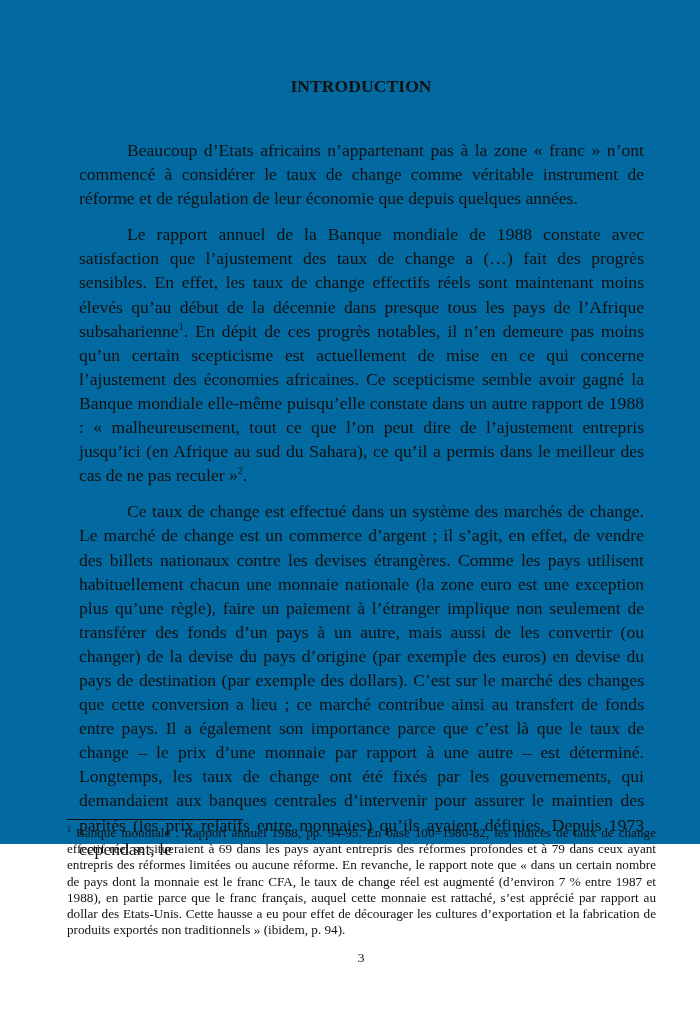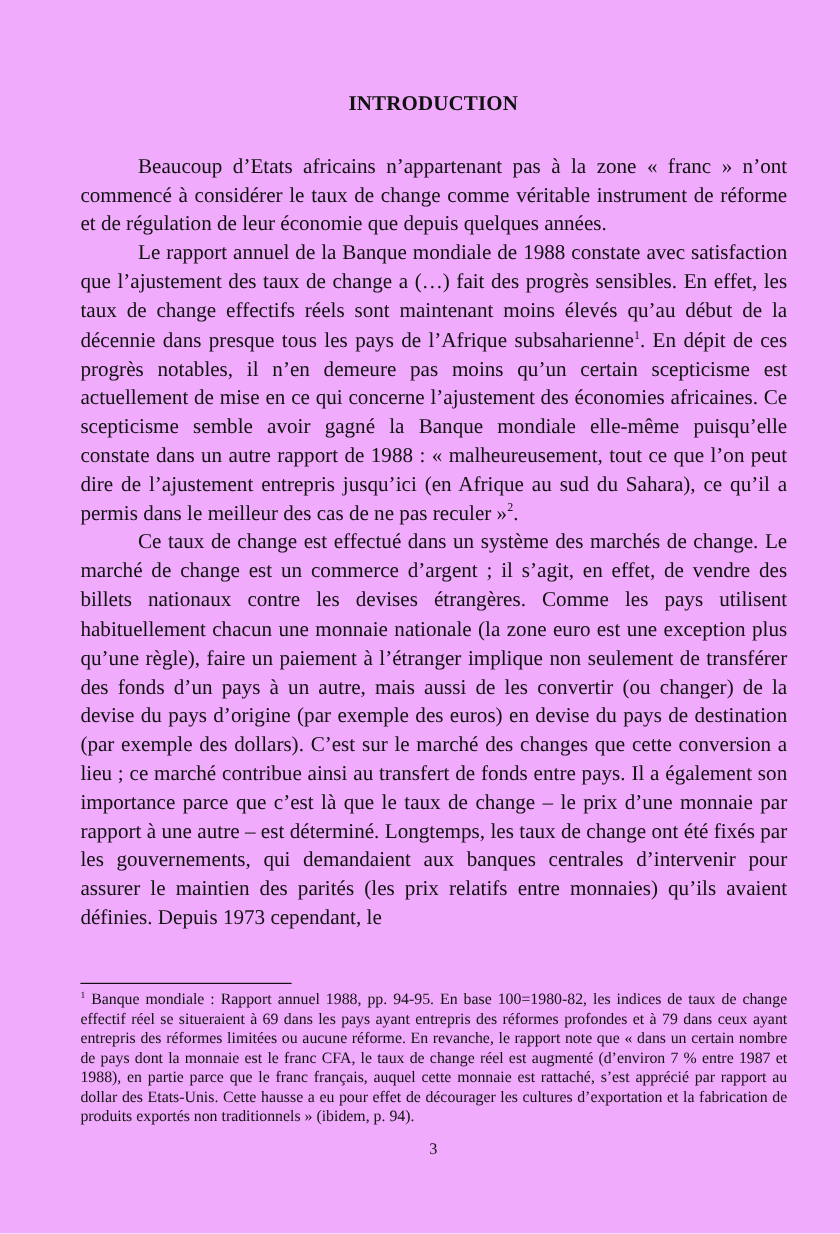--- a/index.html
+++ b/index.html
@@ -12,22 +12,22 @@
       height: 1028px;
       position: relative;
       overflow: hidden;
       font-family: "Liberation Serif", "DejaVu Serif", serif;
       color: #111111;
     }
     .page {
       position: absolute;
       left: 0; top: 0;
       width: 700px;
-      height: 1028px;
-      background: #f0abfc;
+      height: 844px;
+      background: #0369a1;
     }
     .title {
       position: absolute;
       top: 76px;
       left: 0;
       width: 722px;
       text-align: center;
       font-weight: bold;
       font-size: 17.5px;
       letter-spacing: 0.1px;
@@ -35,21 +35,21 @@
     }
     .body-text {
       position: absolute;
       left: 67px;
       top: 126px;
       width: 589px;
       font-size: 17.6px;
       line-height: 24.1px;
     }
     .body-text p {
-      margin: 0;
+      margin: 12px;
       text-align: justify;
       text-indent: 48px;
       hyphens: none;
     }
     sup {
       font-size: 10px;
       line-height: 0;
       vertical-align: super;
     }
     .footnote-rule {

